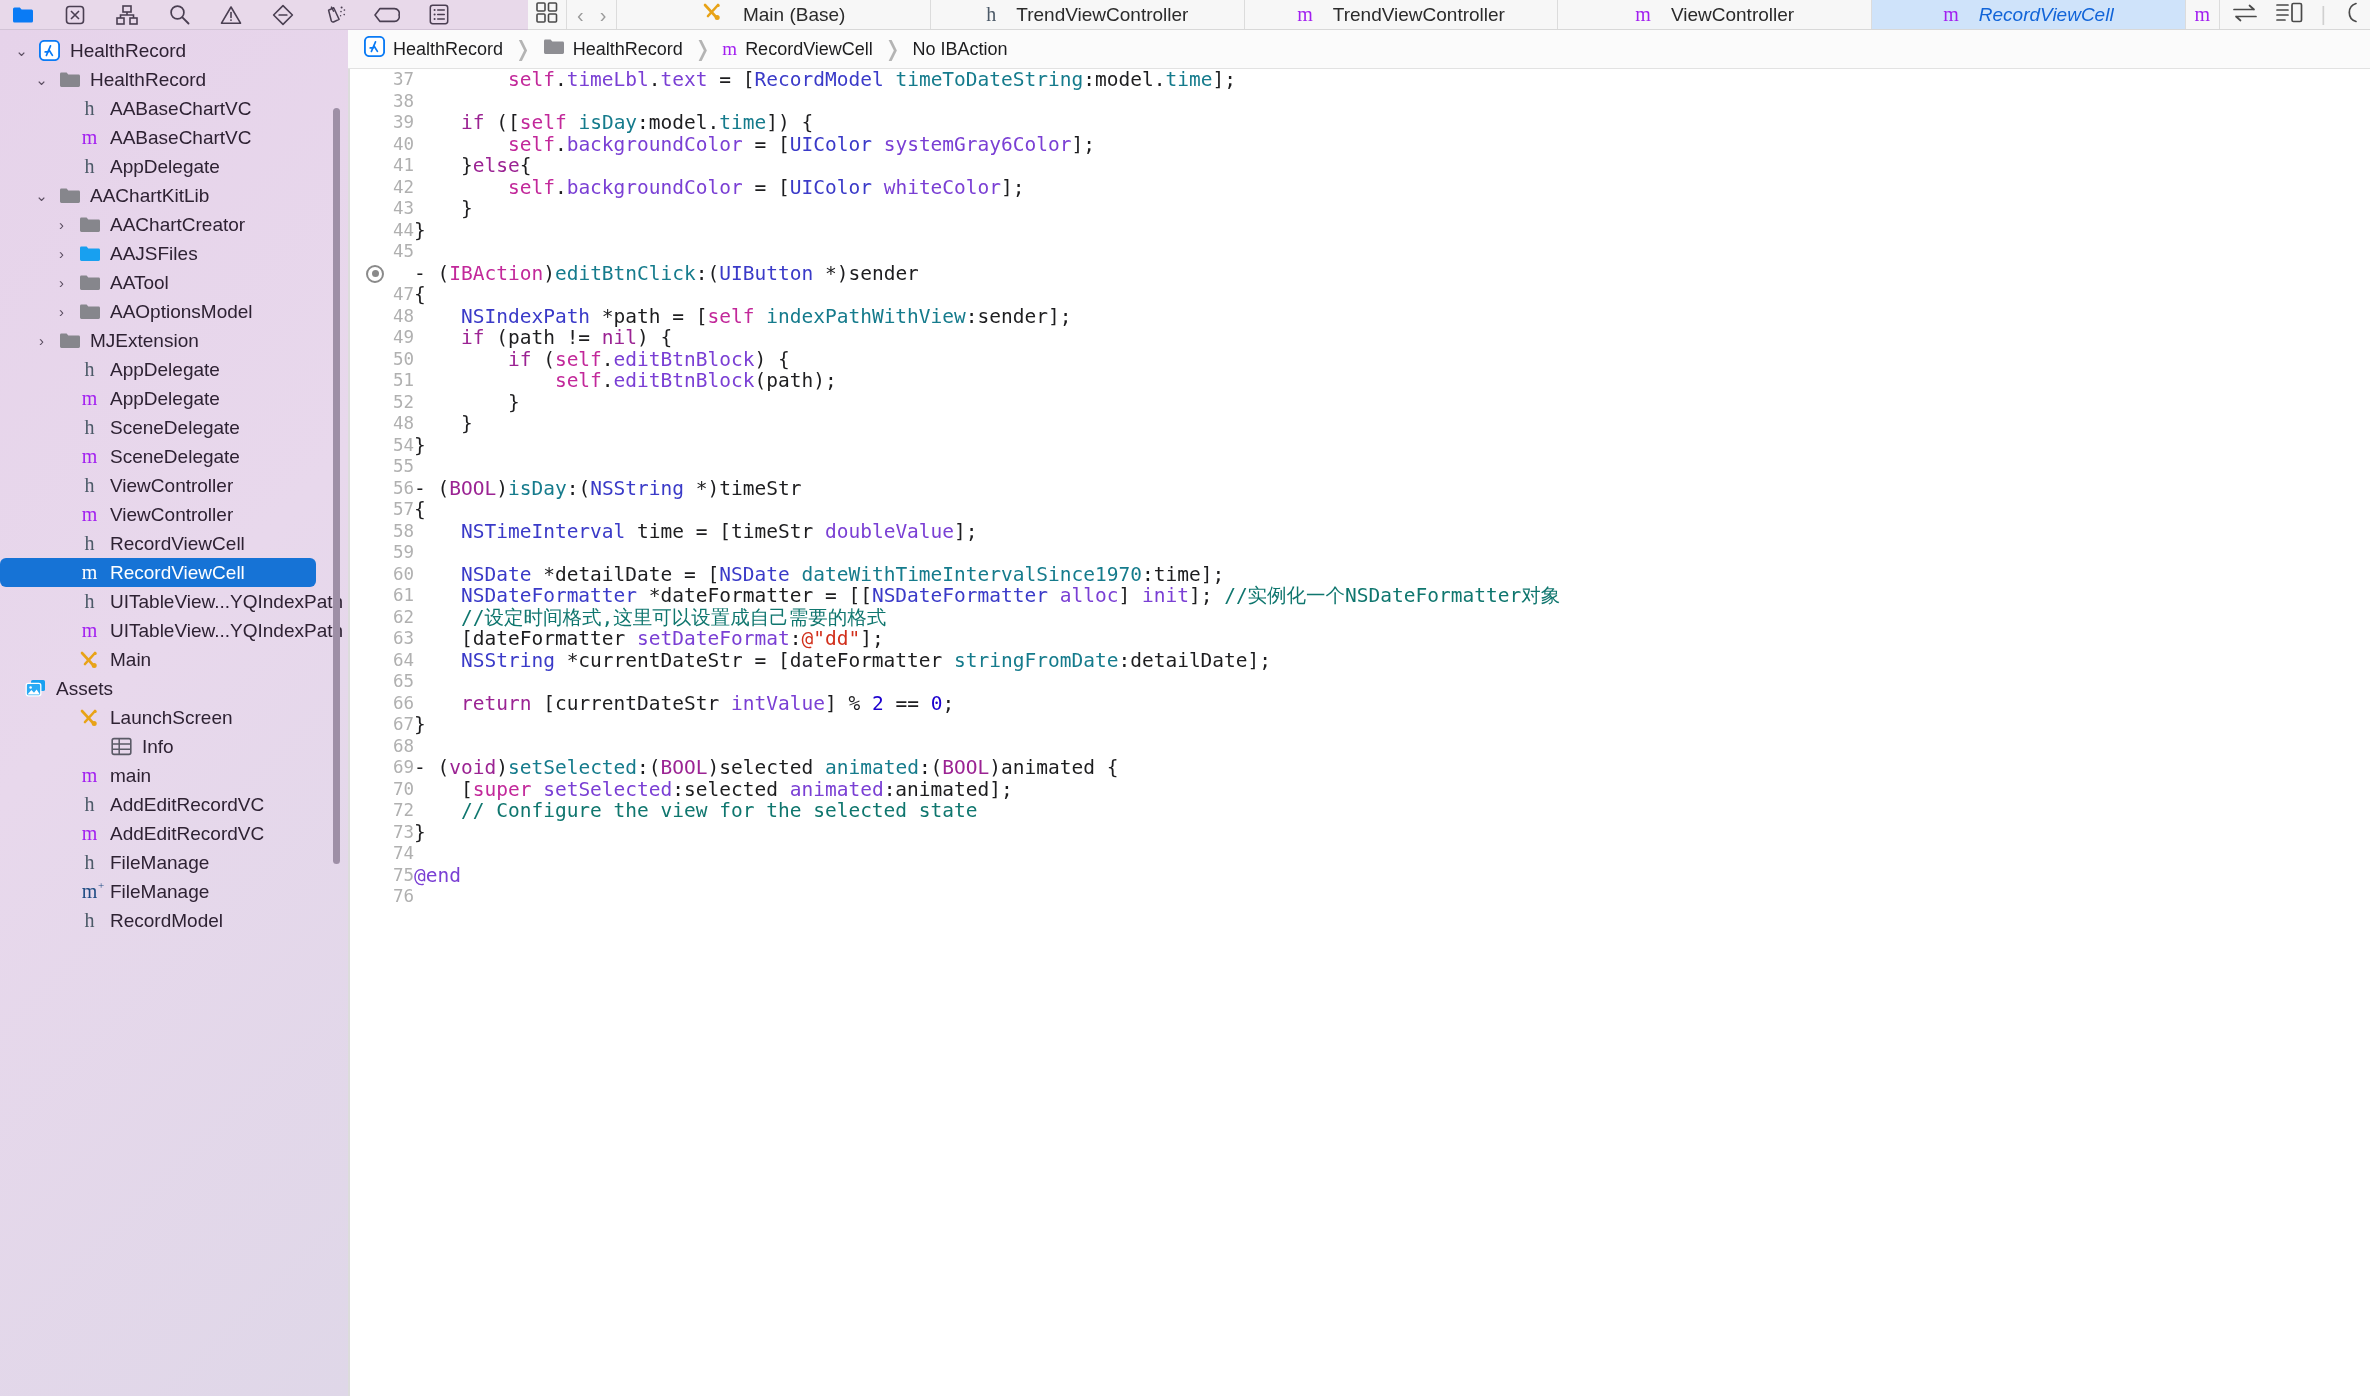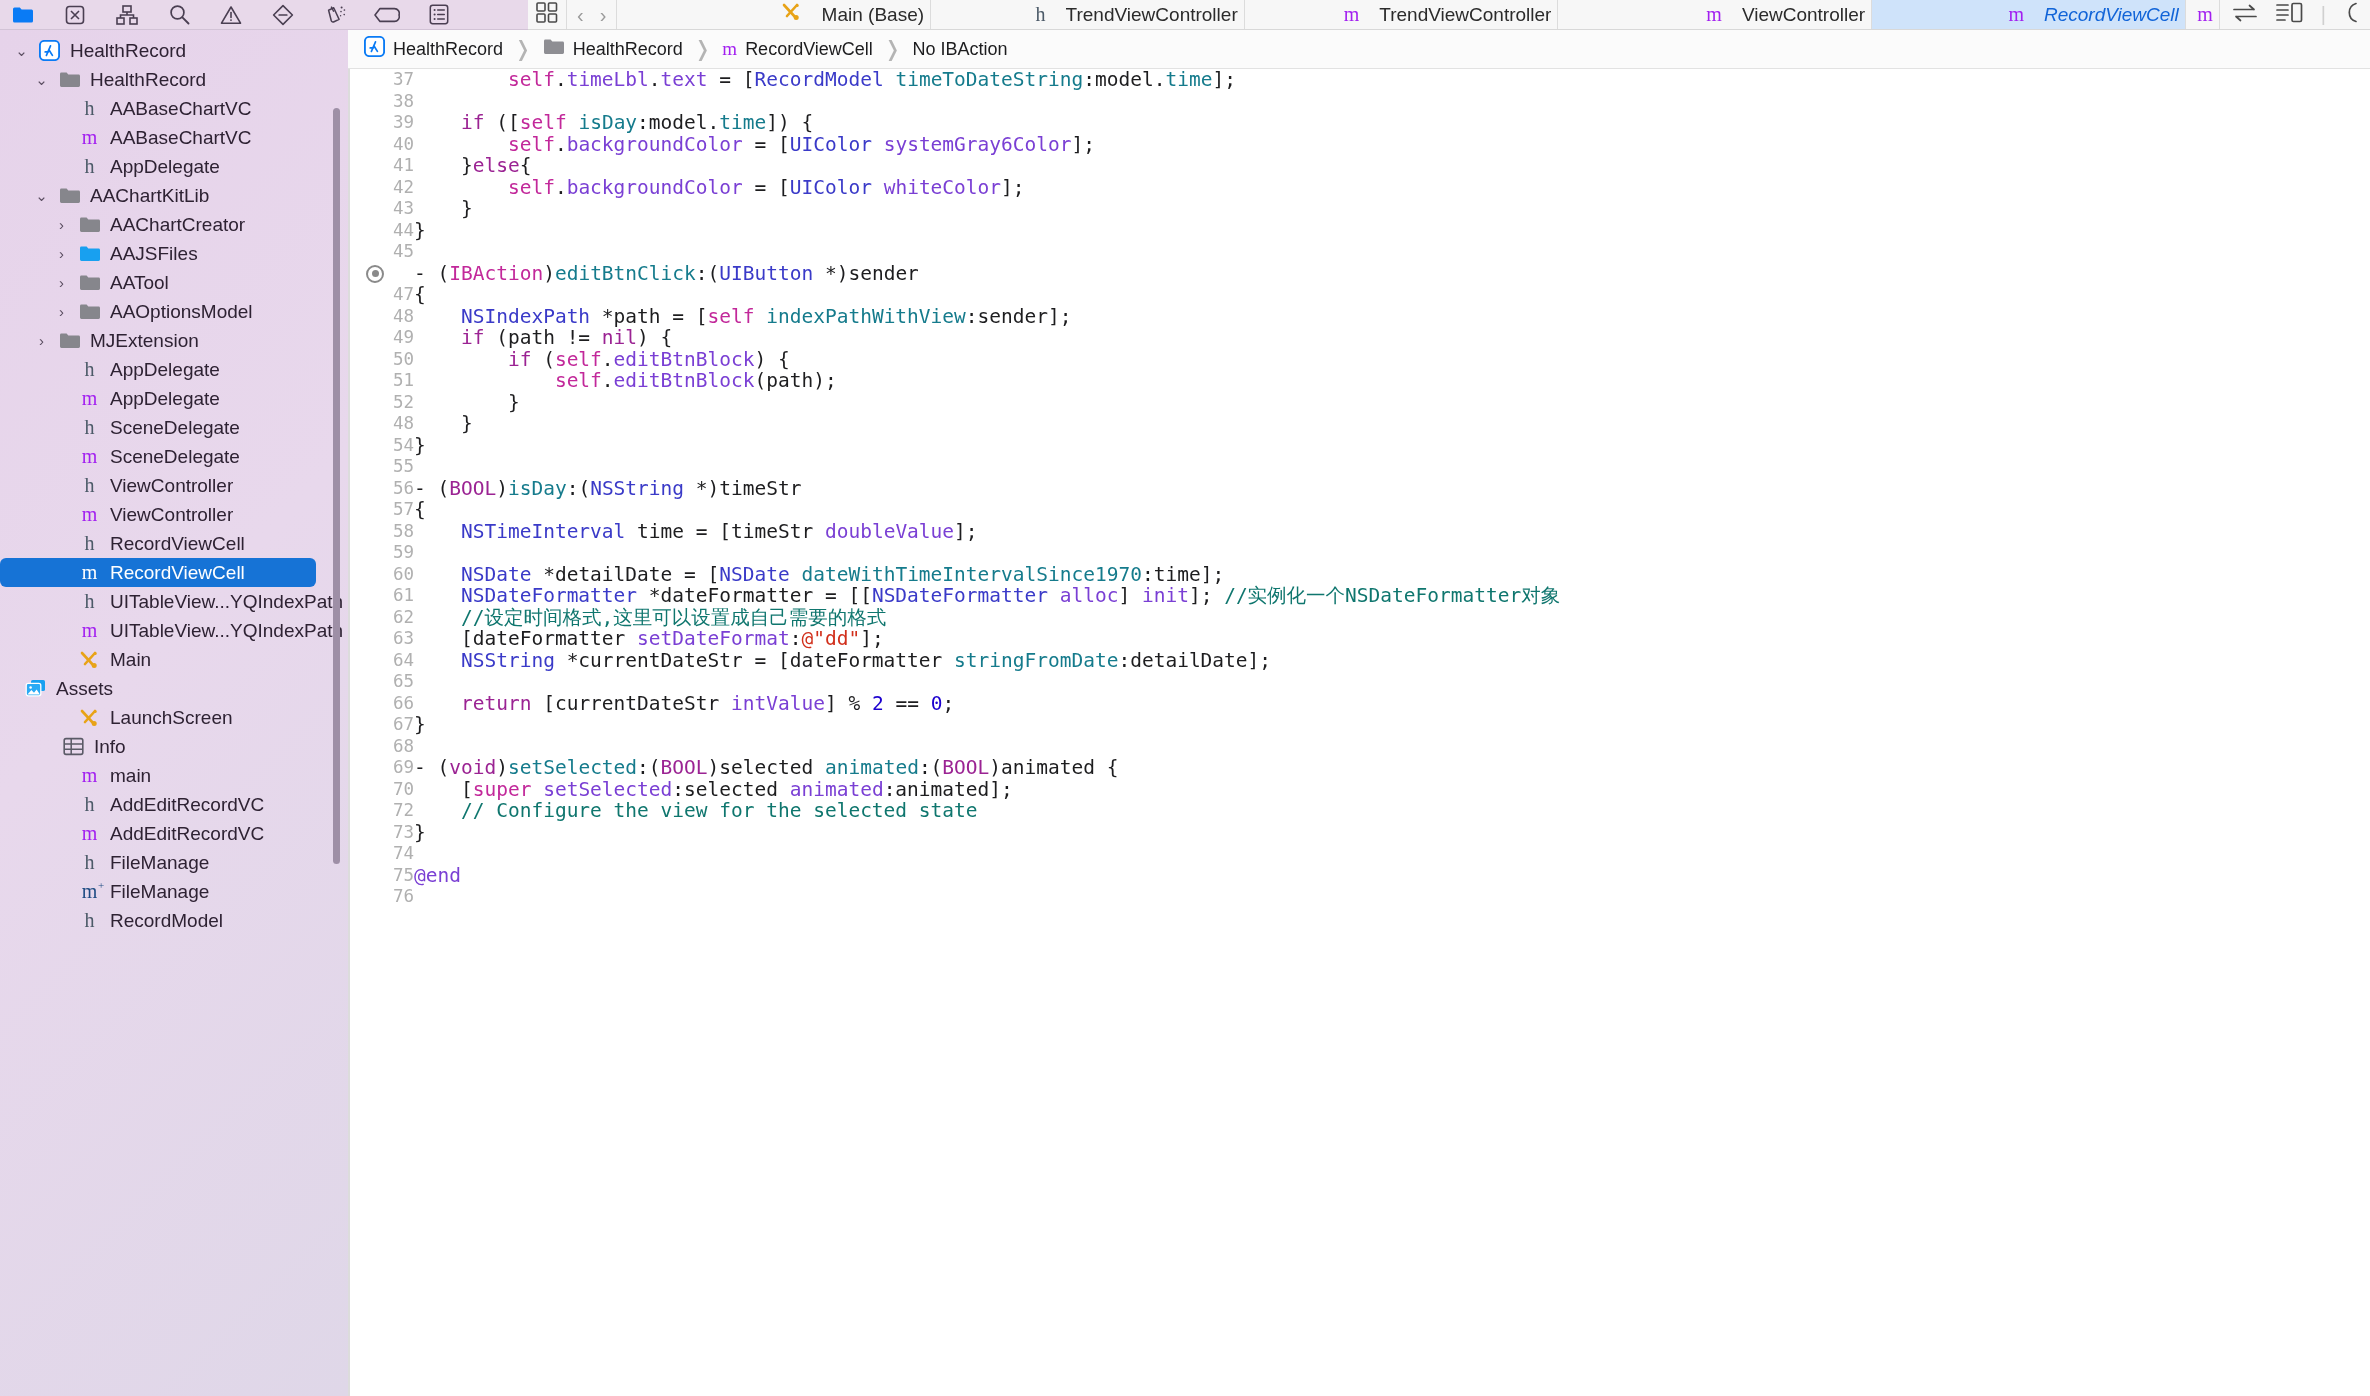--- a/index.html
+++ b/index.html
@@ -22,21 +22,21 @@
   }
   #nav-toolbar .tb-ico { width:26px; height:22px; display:flex; align-items:center; justify-content:center; cursor:default; }
   #nav-toolbar .tb-ico svg { display:block; }
 
   #tabstrip { flex:1; display:flex; align-items:stretch; background:#f7f7f7;
               border-bottom:1px solid #d8d8d8; min-width:0; }
   .tab-lead { display:flex; align-items:center; padding:0 8px; gap:12px; border-right:1px solid #dcdcdc; }
   .tab-arrows { display:flex; align-items:center; gap:16px; padding:0 10px; border-right:1px solid #dcdcdc;}
   .arrow { font-size:20px; color:#9a9a9a; line-height:1; }
   .tab {
-    flex:1 1 0; min-width:0; display:flex; align-items:center; justify-content:flex-end;
+    flex:1 1 0; min-width:0; display:flex; align-items:center; justify-content:center;
     gap:20px; font-size:19px; color:#2b2b2b; border-right:1px solid #dcdcdc;
     padding:0 6px; white-space:nowrap; overflow:hidden;
   }
   .tab.active { background:#cfe3fa; }
   .tab.active .tab-label { font-style:italic; color:#1164d8; }
   .tab .tab-label { overflow:hidden; text-overflow:ellipsis; }
   .ft { font-family:"Liberation Serif", serif; font-size:20px; font-weight:400; }
   .ft-h { color:#4c5a68; }
   .ft-m { color:#a21ff0; }
   .tab-tail { display:flex; align-items:center; gap:18px; padding:0 12px; }
@@ -436,21 +436,21 @@
             <span class="icoslot">
               <svg width="21" height="20" viewBox="0 0 21 20">
                 <path d="M3 3l12 13" stroke="#e8a317" stroke-width="2.6" stroke-linecap="round"></path>
                 <path d="M16 3L6 14" stroke="#e8a317" stroke-width="2.6" stroke-linecap="round"></path>
                 <circle cx="15.2" cy="15.6" r="2.5" fill="#e8a317"></circle>
                 <circle cx="16.2" cy="3.4" r="1.5" fill="#e8a317"></circle>
               </svg>
             </span>
             <span class="lbl">LaunchScreen</span>
           </div>
-          <div class="row" style="padding-left: 38px;">
+          <div class="row" style="padding-left: 38px; margin-left: 48px;">
             <span class="twisty"></span>
             <span class="icoslot">
               <svg width="21" height="19" viewBox="0 0 21 19">
                 <rect x="1.2" y="1.6" width="18.6" height="15.8" rx="1.8" fill="none" stroke="#5a5a66" stroke-width="1.6"></rect>
                 <path d="M1.2 7h18.6M1.2 12.2h18.6M8.2 1.6v15.8" stroke="#5a5a66" stroke-width="1.5"></path>
               </svg>
             </span>
             <span class="lbl">Info</span>
           </div>
           <div class="row" style="padding-left: 54px;">

